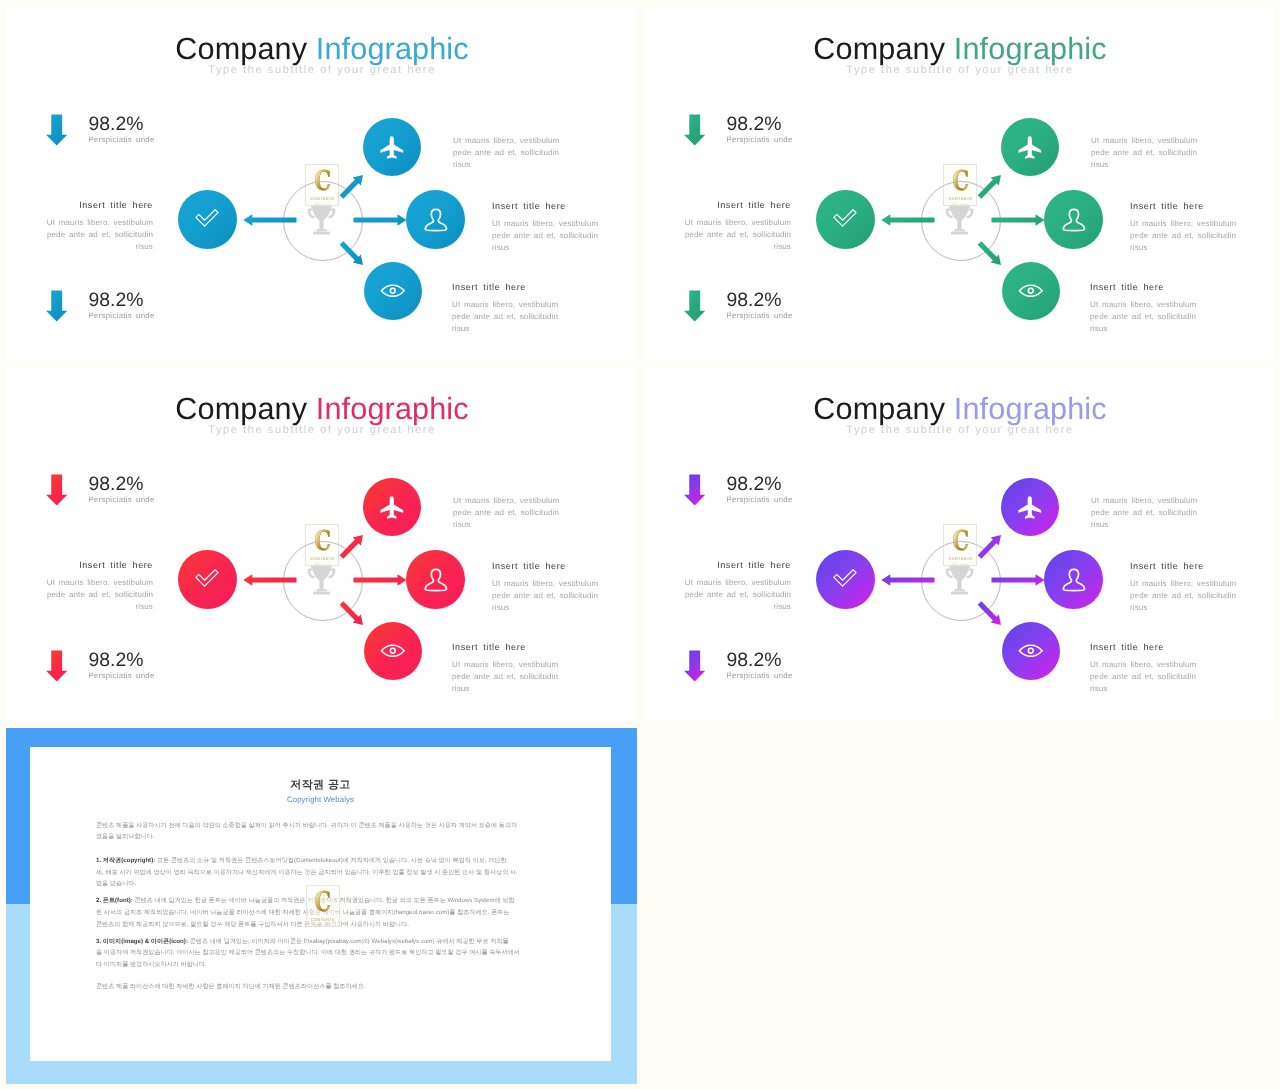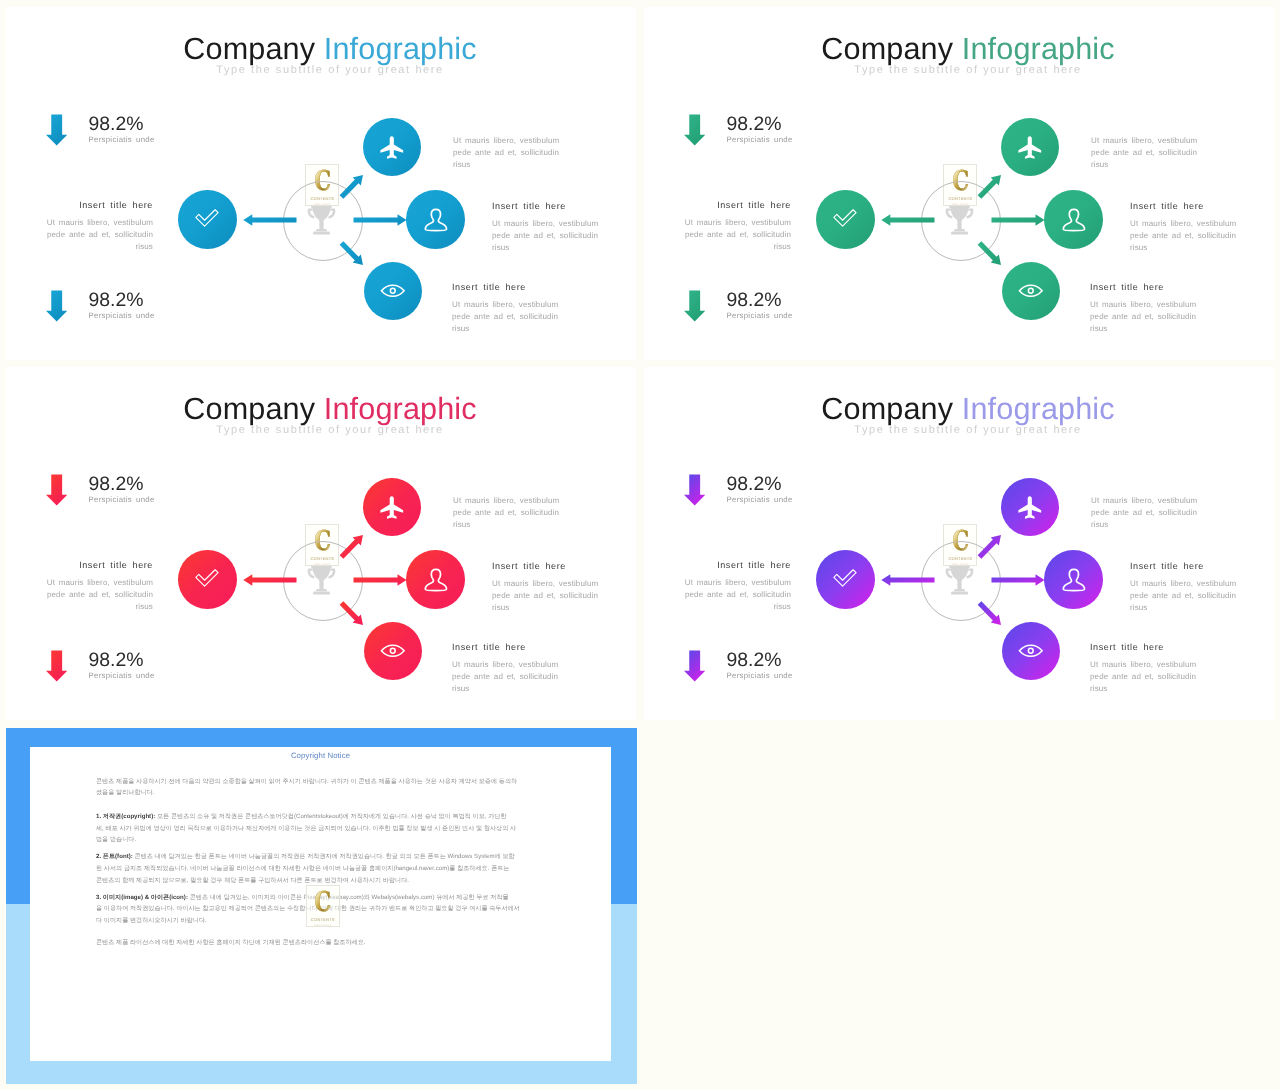--- a/index.html
+++ b/index.html
@@ -9,21 +9,21 @@
        -webkit-font-smoothing:antialiased;text-rendering:geometricPrecision;}
   .grid{position:absolute;left:0;top:0;width:1280px;height:1089px;}
   .slide{position:absolute;background:#ffffff;overflow:hidden;}
   .s1{left:6px;top:7px;width:630px;height:353px;}
   .s2{left:644px;top:7px;width:630px;height:353px;}
   .s3{left:6px;top:367px;width:630px;height:353px;}
   .s4{left:644px;top:367px;width:630px;height:353px;}
   .s5{left:6px;top:728px;width:631px;height:356px;}
 
   
-  .hdr{position:absolute;left:9px;top:0;width:630px;text-align:center;}
+  .hdr{position:absolute;left:1px;top:0;width:630px;text-align:center;}
   .title{font-size:30.6px;font-weight:400;letter-spacing:0.14px;line-height:1;
          white-space:nowrap;padding-top:27px;}
   .title .w1{color:#1b1b1b;}
   .title .w2{}
   .subtitle{font-size:11px;color:#cfcfcf;letter-spacing:1.6px;line-height:1;
             padding-top:0.6px;white-space:nowrap;}
 
   
   .stat{position:absolute;}
   .stat .num{font-size:19.4px;font-weight:400;color:#2b2b2b;line-height:1;
@@ -529,21 +529,22 @@
         <div class="t">Insert title here</div>
         <div class="b">Ut mauris libero, vestibulum
 pede ante ad et, sollicitudin
 risus</div>
       </div>
     </div>
     <div class="slide s5">
    <div class="band-top"></div>
    <div class="band-bot"></div>
    <div class="paper">
-     <div class="cp-h2">Copyright Notice</div>
+     <div class="cp-h1">저작권 공고</div>
+     <div class="cp-h2">Copyright Webalys</div>
      <p class="cp-p cp-intro"><span class="cl">콘텐츠 제품을 사용하시기 전에 다음의 약관의 소중함을 살펴이 읽어 주시기 바랍니다. 귀하가 이 콘텐츠 제품을 사용하는 것은 사용자 계약서 보증에 동의하</span><span class="cl">셨음을 알리나합니다.</span></p>
      <p class="cp-p cp-item1"><b>1. 저작권(copyright):</b><span class="cl"> 모든 콘텐츠의 소유 및 저작권은 콘텐츠스토어닷컴(Contentstokeout)에 저작자에게 있습니다. 사전 승낙 없이 복법적 이보, 가단한</span><span class="cl">세, 배포 사가 위법에 영상이 영리 목적으로 이용하거나 제산자에게 이용하는 것은 금지되어 있습니다. 이주한 법률 정보 발생 시 준인된 민사 및 형사상의 사</span><span class="cl">법을 받습니다.</span></p>
         <p class="cp-p"><b>2. 폰트(font):</b><span class="cl"> 콘텐츠 내에 담겨있는 한글 폰트는 네이버 나눔글꼴의 저작권은 저작권자에 저작권있습니다. 한글 외의 모든 폰트는 Windows System에 보함</span><span class="cl">된 사서의 금지조 제작되었습니다. 네이버 나눔글꼴 라이선스에 대한 자세한 사항은 네이버 나눔글꼴 홈페이지(hangeul.naver.com)를 참조하세요. 폰트는</span><span class="cl">콘텐츠의 함께 제공되지 않으므로, 필요할 경우 해당 폰트를 구입하셔서 다른 폰트로 변경하여 사용하시기 바랍니다.</span></p>
         <p class="cp-p"><b>3. 이미지(image) &amp; 아이콘(icon):</b><span class="cl"> 콘텐츠 내에 담겨있는, 이미지와 아이콘은 Pixabay(pixabay.com)와 Webalys(webalys.com) 유에서 제공한 무료 저작물</span><span class="cl">을 이용하여 저작권있습니다. 아이사는 참고용만 제공되어 콘텐츠의는 수정합니다. 이에 대한 권리는 귀하가 벤드로 확인하고 필요할 경우 여시를 숙두서에서</span><span class="cl">다 이미지를 변경하시오하시기 바랍니다.</span></p>
      <p class="cp-p cp-f">콘텐츠 제품 라이선스에 대한 자세한 사항은 홈페이지 하단에 기재된 콘텐츠라이선스를 참조하세요.</p>
      <div class="wm" style="left:275.8px;top:138px;width:31.9px;height:39.7px;">
       <div class="c" style="font-size:27.4px;margin-top:2.8px">C</div>
       <div class="n1" style="font-size:4.2px;letter-spacing:0.1px;margin-top:1.8px">CONTENTS</div>
       <div class="n2" style="font-size:2.5px;letter-spacing:0.1px;margin-top:2.4px">REAL  CLASS</div>
    </div>

